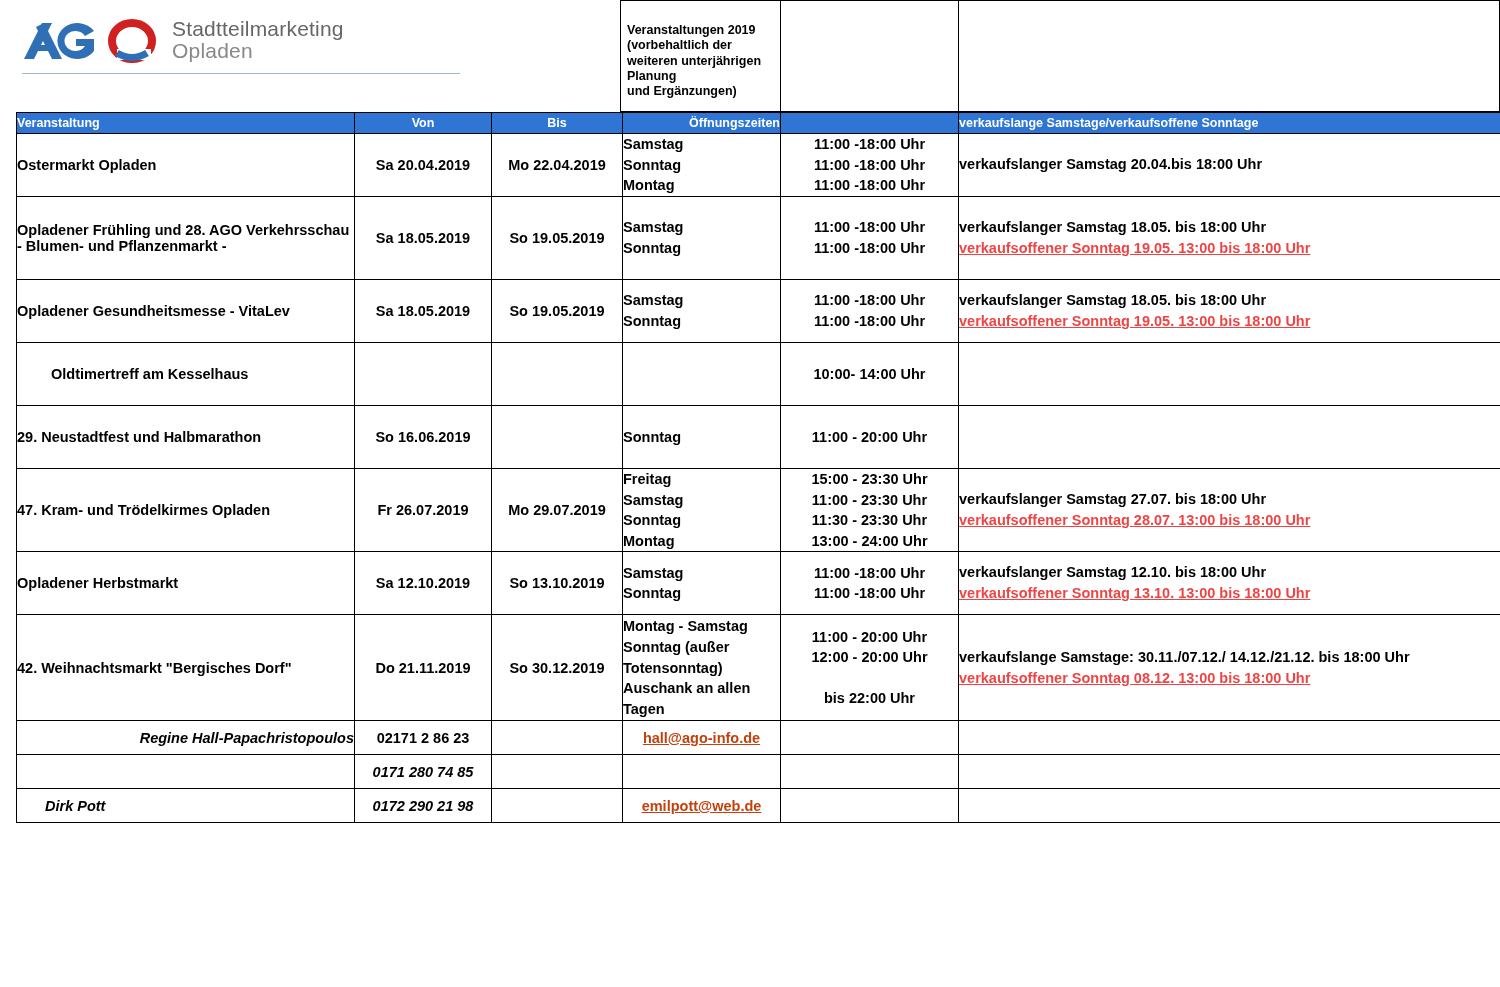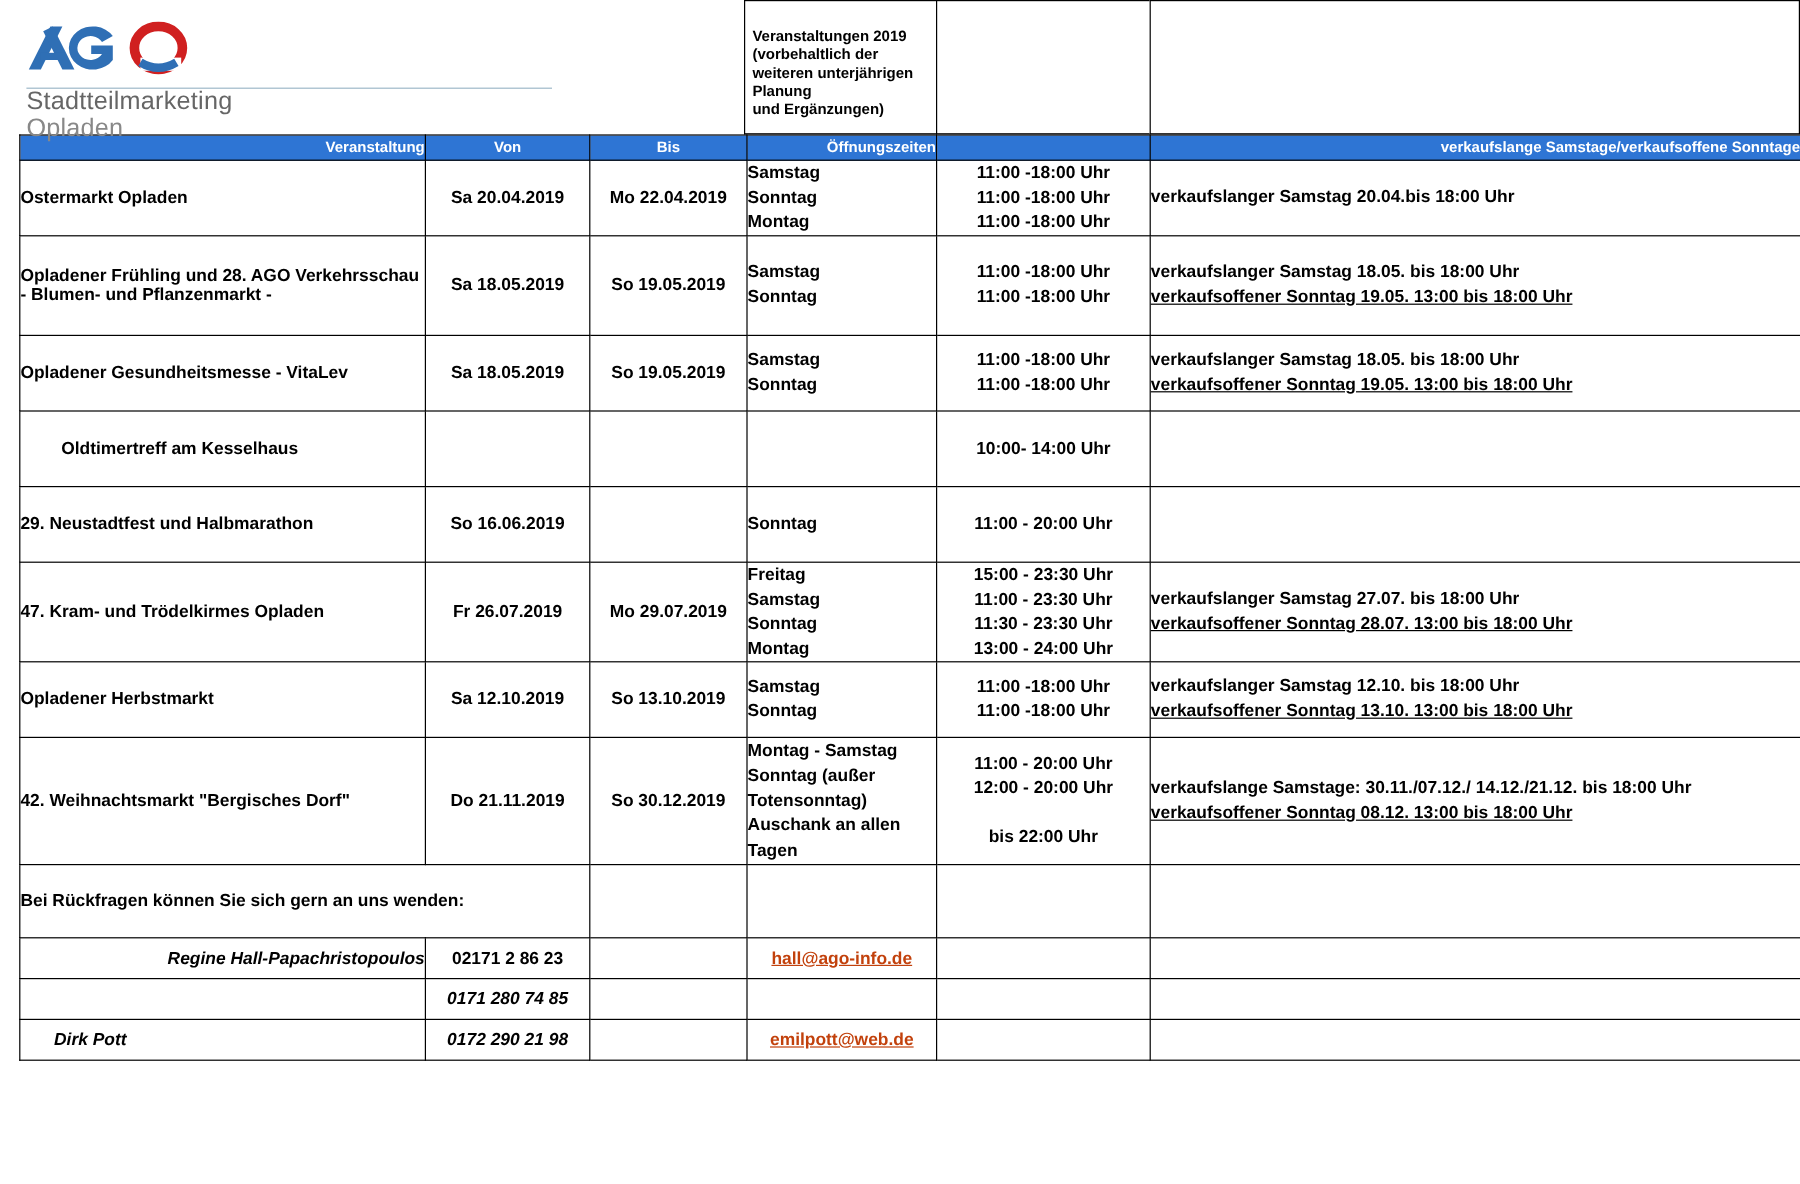--- a/index.html
+++ b/index.html
@@ -28,23 +28,22 @@
     box-sizing: border-box;
   }
   .logo-cell {
     width: 620px;
     box-sizing: border-box;
     padding: 18px 0 0 22px;
     position: relative;
   }
   .logo-wrap {
     display: flex;
-    align-items: flex-start;
-    gap: 12px;
-    flex-direction: column;
+    align-items: center;
+    gap: 0;
   }
   .logo-mark {
     position: relative;
     width: 150px;
     height: 44px;
   }
   .logo-text {
     line-height: 1.05;
     padding-bottom: 2px;
   }
@@ -108,21 +107,21 @@
   .col-f { width: 542px; }
 
   thead th {
     background: #2e75d4;
     color: #ffffff;
     font-size: 12.5px;
     font-weight: bold;
     height: 20px;
     line-height: 20px;
   }
-  th.t-left  { text-align: right;   padding-left: 6px; }
+  th.t-left  { text-align: left;   padding-left: 6px; }
   th.t-center{ text-align: center; }
   th.t-right { text-align: right;  padding-right: 6px; }
 
   td.name {
     font-size: 14.5px;
     font-weight: bold;
     padding: 4px 8px;
   }
   td.date {
     font-size: 14.5px;
@@ -142,21 +141,21 @@
     text-align: center;
     line-height: 1.42;
   }
   td.notes {
     font-size: 14.5px;
     font-weight: bold;
     padding: 4px 8px;
     line-height: 1.45;
   }
   .red-underline {
-    color: #000000;
+    color: #ef4444;
     text-decoration: underline;
     display: block;
   }
   .blk {
     display: block;
   }
 
   
   td.contact-name {
     font-size: 14.5px;
@@ -389,27 +388,20 @@
             <span class="blk">12:00 - 20:00 Uhr</span>
             <span class="blk">&nbsp;</span>
             <span class="blk">bis 22:00 Uhr</span>
           </td>
           <td class="notes">
             <span class="blk">verkaufslange Samstage: 30.11./07.12./ 14.12./21.12.  bis 18:00 Uhr</span>
             <span class="red-underline">verkaufsoffener Sonntag 08.12. 13:00 bis 18:00 Uhr</span>
           </td>
         </tr>
         <tr>
-          <td class="contact-plain" colspan="2" style="height: 60px;">Bei Rückfragen können Sie sich gern an uns wenden:</td>
-          <td></td>
-          <td></td>
-          <td></td>
-          <td></td>
-        </tr>
-        <tr>
           <td class="contact-name" style="height: 33px; text-align: right;">Regine Hall-Papachristopoulos</td>
           <td class="contact-val">02171 2 86 23</td>
           <td></td>
           <td class="contact-mail"><a href="#">hall@ago-info.de</a></td>
           <td></td>
           <td></td>
         </tr>
         <tr>
           <td class="contact-name" style="height: 33px;"></td>
           <td class="contact-val ital">0171 280 74 85</td>

